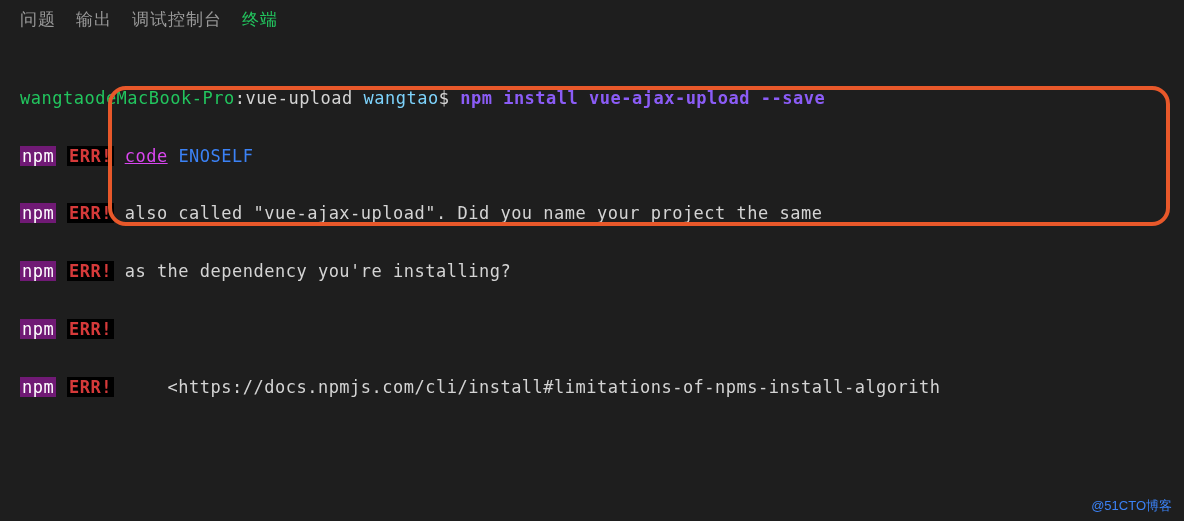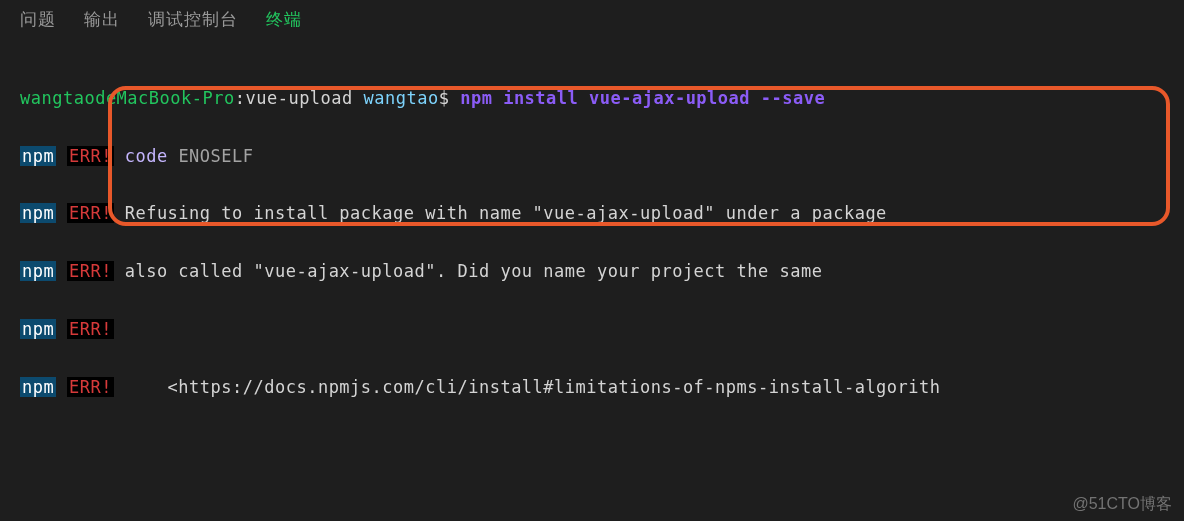--- a/index.html
+++ b/index.html
@@ -13,21 +13,21 @@
       font-size: 17px;
       color: #d4d4d4;
       width: 1184px;
       height: 521px;
       overflow: hidden;
       position: relative;
     }
     .tabs {
       display: flex;
       padding: 8px 20px 10px 20px;
-      gap: 28px;
+      gap: 20px;
       background: #1e1e1e;
     }
     .tab {
       color: #999;
       font-size: 17px;
       font-family: "PingFang SC", "Hiragino Sans GB", sans-serif;
       cursor: pointer;
       letter-spacing: 1px;
     }
     .tab.active {
@@ -50,73 +50,74 @@
       color: #d4d4d4;
     }
     .prompt-user {
       color: #7dd3fc;
     }
     .cmd {
       color: #8b5cf6;
       font-weight: bold;
     }
     .npm-label {
-      background: #0c4a6e;
+      background: #701a75;
       color: #fff;
       padding: 0 2px;
     }
     .err-label {
       background: #000;
       color: #d63a3a;
       padding: 0 2px;
-      font-weight: normal;
+      font-weight: bold;
     }
     .err-code {
-      color: #c4b5fd;
+      color: #d946ef;
+      text-decoration: underline;
     }
     .err-code-val {
-      color: #a3a3a3;
+      color: #3b82f6;
     }
     .msg {
       color: #d4d4d4;
     }
     .highlight-box {
       position: absolute;
       border: 4px solid #e8582a;
       border-radius: 18px;
       top: 86px;
       left: 108px;
       width: 1062px;
       height: 140px;
       pointer-events: none;
     }
     .watermark {
       position: absolute;
       bottom: 6px;
       right: 12px;
-      color: #737373;
-      font-size: 16px;
+      color: #3b82f6;
+      font-size: 13px;
       font-family: sans-serif;
     }
   </style>
 </head>
 <body>
 
 <div class="tabs">
   <span class="tab">问题</span>
   <span class="tab">输出</span>
   <span class="tab">调试控制台</span>
   <span class="tab active">终端</span>
 </div>
 
 <div class="terminal">
 <span class="line"><span class="prompt-host">wangtaodeMacBook-Pro</span><span class="prompt-path">:</span><span class="prompt-path">vue-upload</span> <span class="prompt-user">wangtao</span><span>$ </span><span class="cmd">npm install vue-ajax-upload --save</span></span>
 <span class="line"><span class="npm-label">npm</span> <span class="err-label">ERR!</span> <span class="err-code">code</span> <span class="err-code-val">ENOSELF</span></span>
-<span class="line"><span class="npm-label">npm</span> <span class="err-label">ERR!</span> <span class="msg">Refusing to install package with name "vue-ajax-upload" under a package</span></span>
 <span class="line"><span class="npm-label">npm</span> <span class="err-label">ERR!</span> <span class="msg">also called "vue-ajax-upload". Did you name your project the same</span></span>
+<span class="line"><span class="npm-label">npm</span> <span class="err-label">ERR!</span> <span class="msg">as the dependency you're installing?</span></span>
 <span class="line"><span class="npm-label">npm</span> <span class="err-label">ERR!</span></span>
 <span class="line"><span class="npm-label">npm</span> <span class="err-label">ERR!</span> <span class="msg">    &lt;https://docs.npmjs.com/cli/install#limitations-of-npms-install-algorith</span></span>
 
 
 
 
 </div>
 
 <div class="highlight-box"></div>
 

